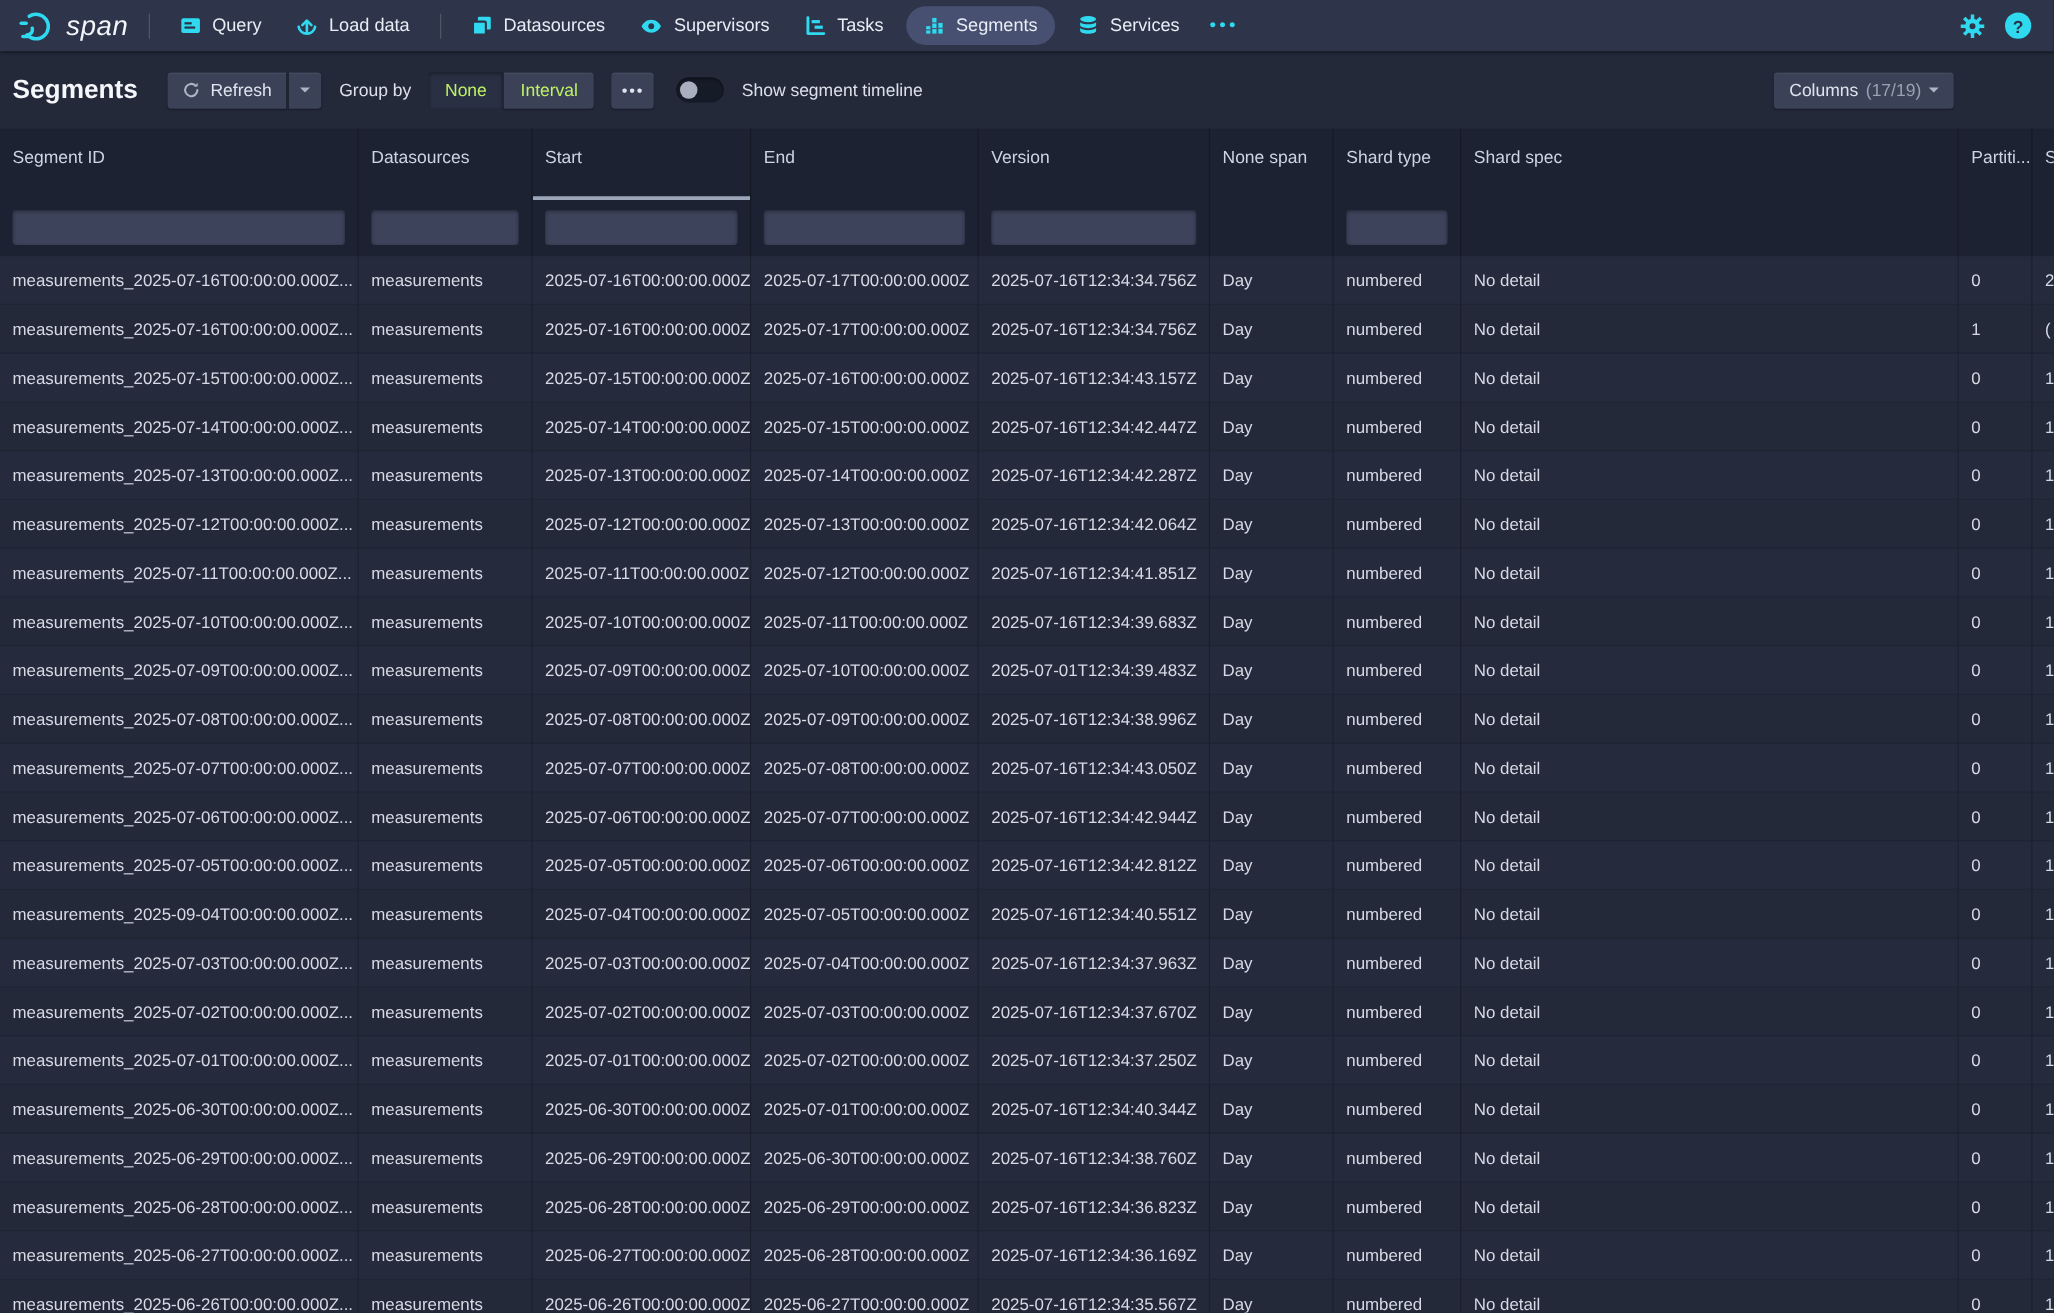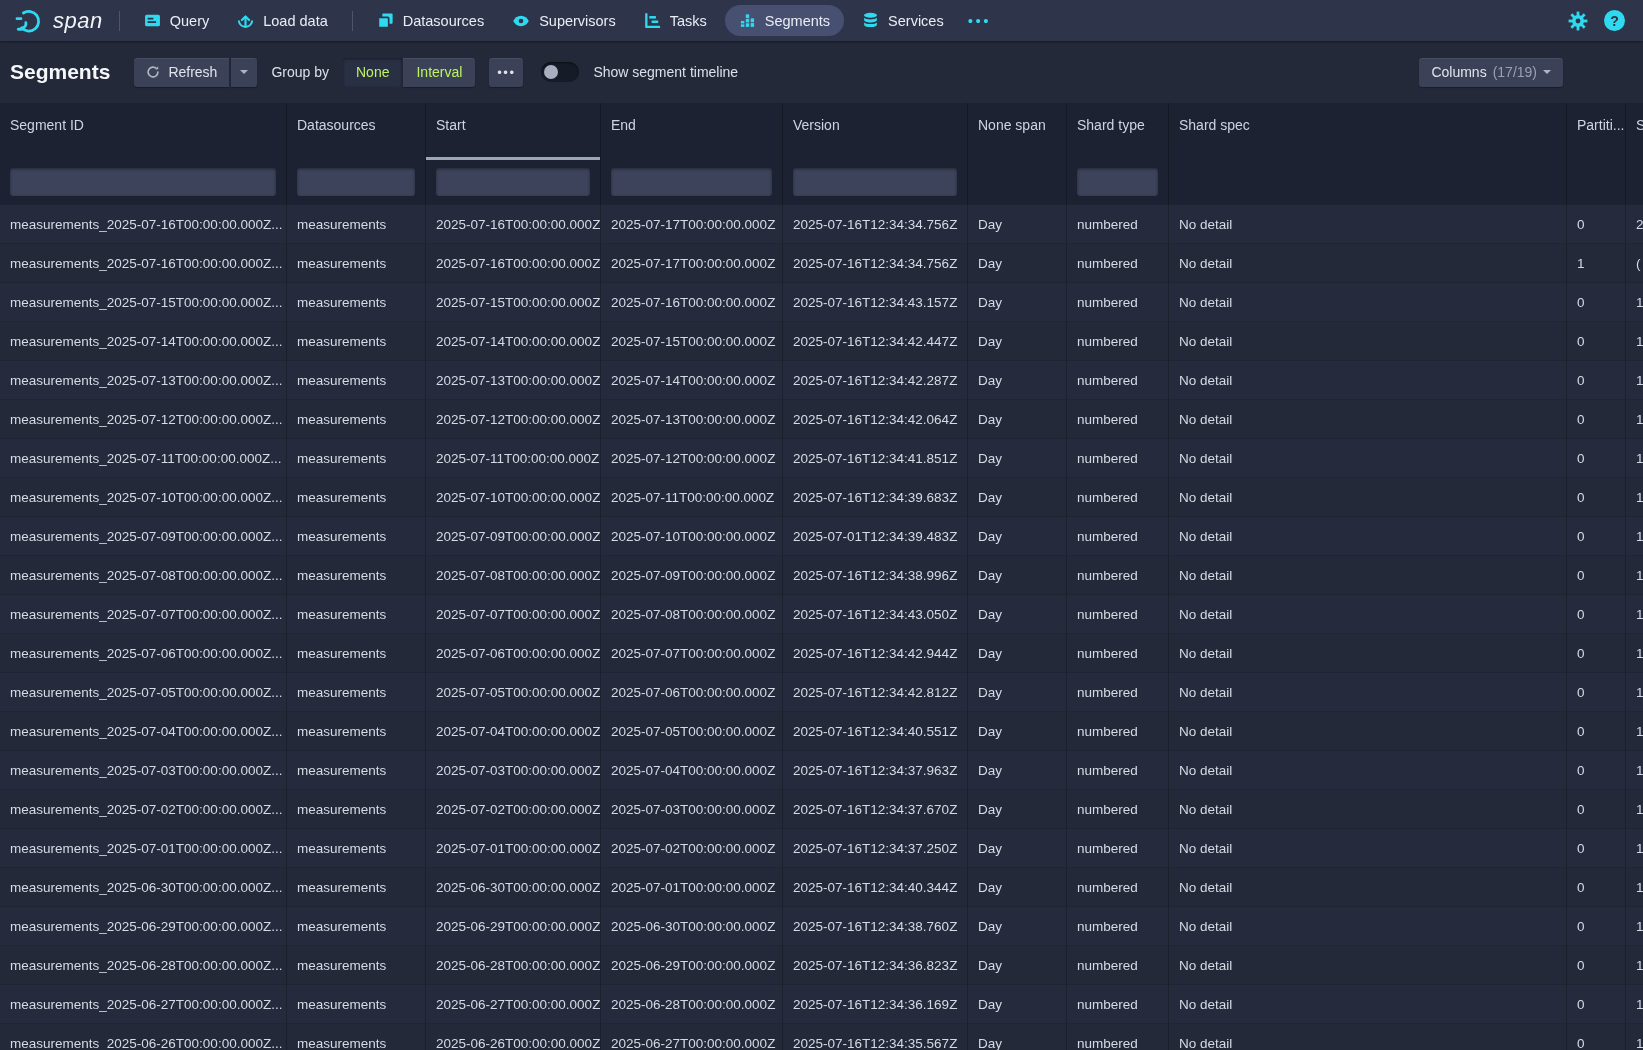--- a/index.html
+++ b/index.html
@@ -395,21 +395,21 @@
         <div class="td" style="width: 175px;">2025-07-05T00:00:00.000Z</div>
         <div class="td" style="width: 182px;">2025-07-06T00:00:00.000Z</div>
         <div class="td" style="width: 185px;">2025-07-16T12:34:42.812Z</div>
         <div class="td" style="width: 99px;">Day</div>
         <div class="td" style="width: 102px;">numbered</div>
         <div class="td" style="width: 398px;">No detail</div>
         <div class="td" style="width: 59px;">0</div>
         <div class="td" style="width: 64px;">1</div>
       </div>
       <div class="tr even">
-        <div class="td" style="width: 287px;">measurements_2025-07-04T00:00:00.000Z...</div>
+        <div class="td" style="width: 287px;">measurements_2025-09-04T00:00:00.000Z...</div>
         <div class="td" style="width: 139px;">measurements</div>
         <div class="td" style="width: 175px;">2025-07-04T00:00:00.000Z</div>
         <div class="td" style="width: 182px;">2025-07-05T00:00:00.000Z</div>
         <div class="td" style="width: 185px;">2025-07-16T12:34:40.551Z</div>
         <div class="td" style="width: 99px;">Day</div>
         <div class="td" style="width: 102px;">numbered</div>
         <div class="td" style="width: 398px;">No detail</div>
         <div class="td" style="width: 59px;">0</div>
         <div class="td" style="width: 64px;">1</div>
       </div>

